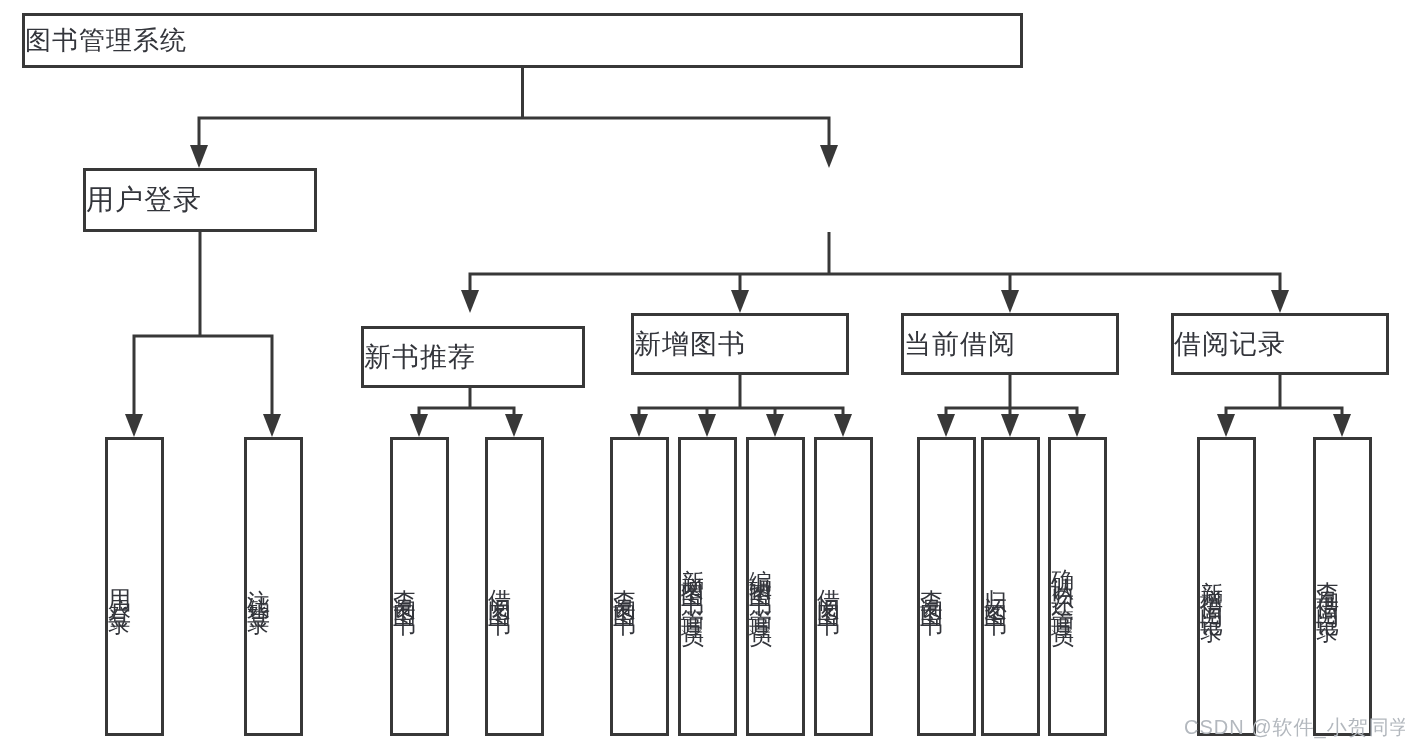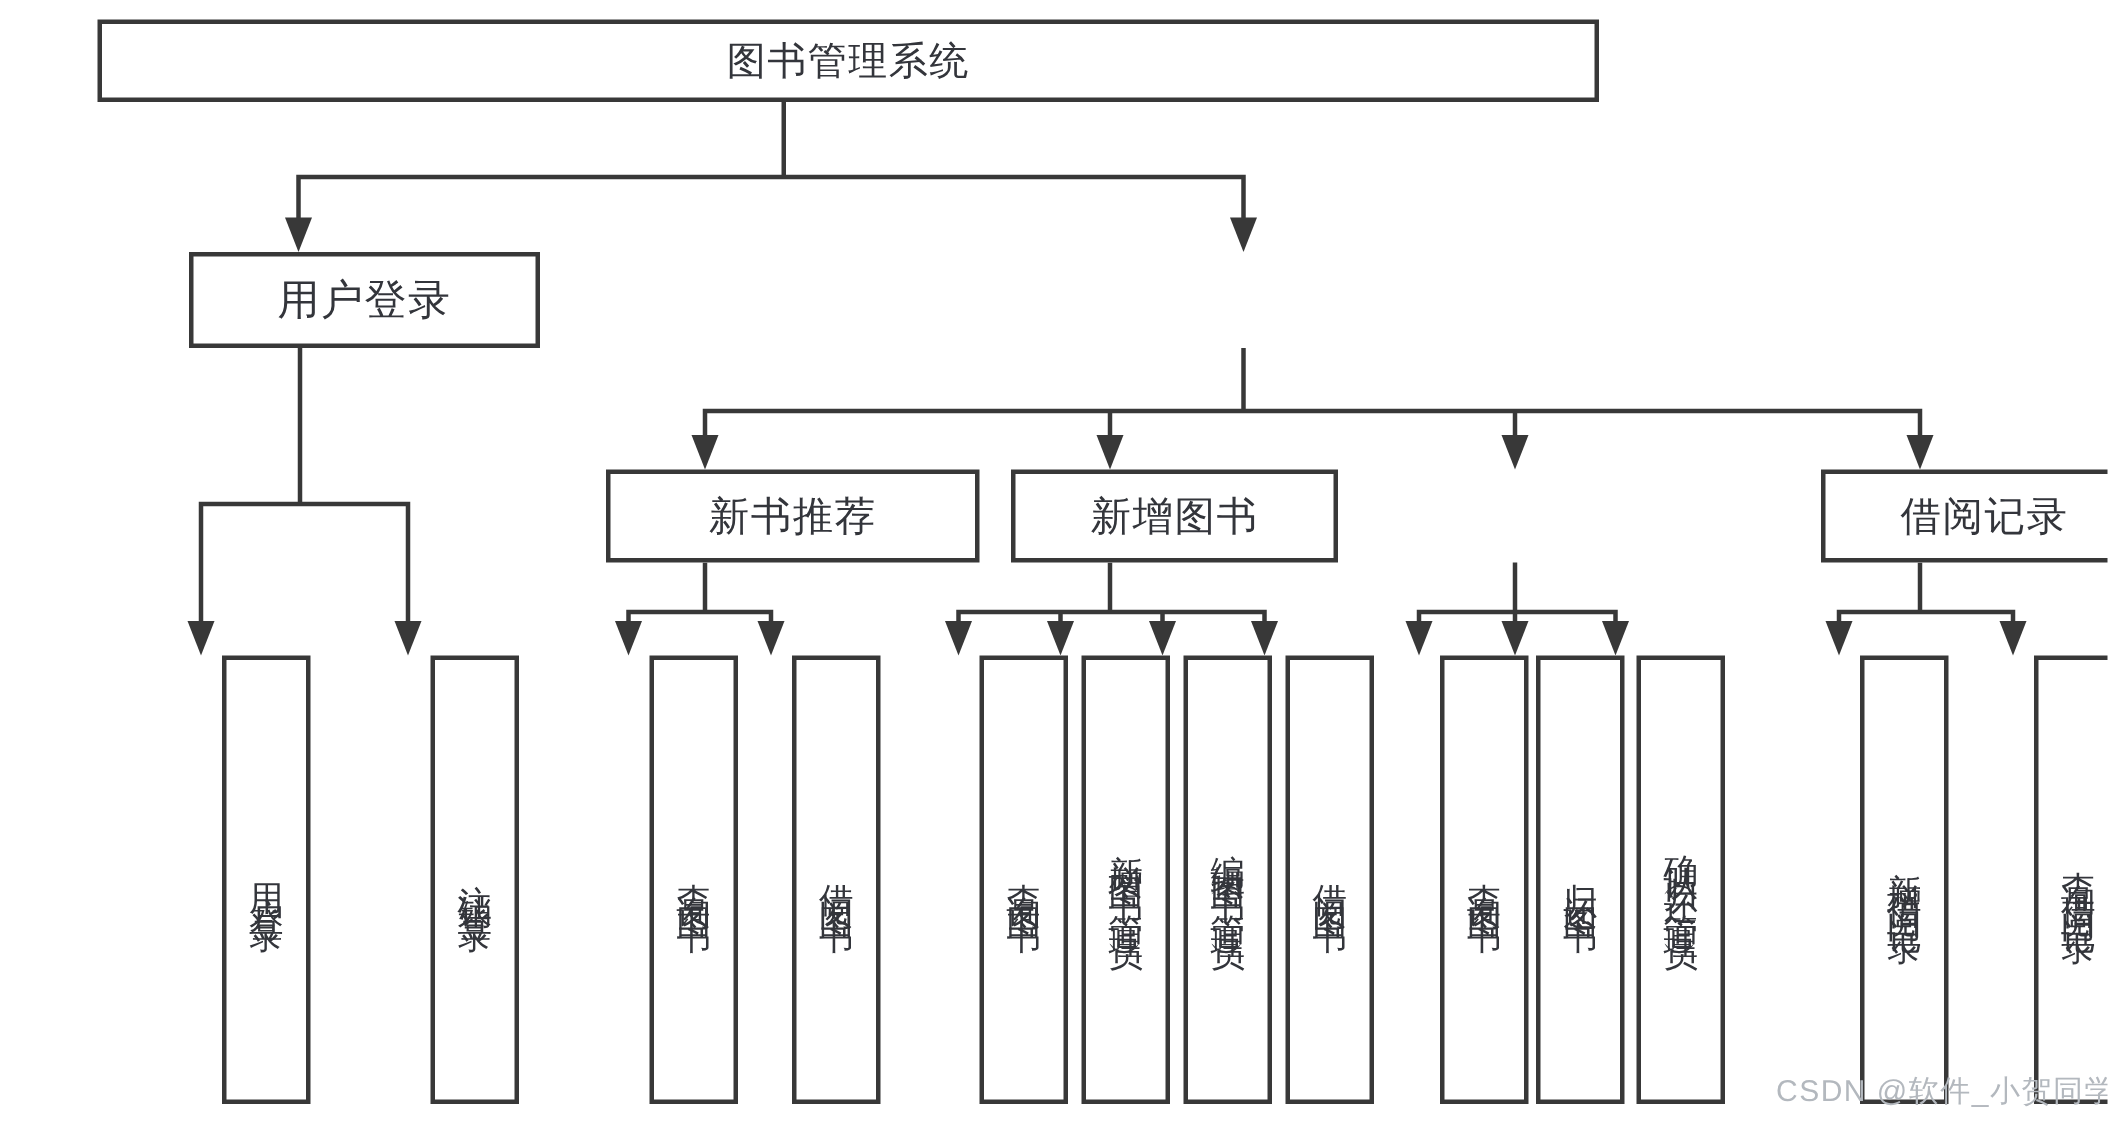--- a/index.html
+++ b/index.html
@@ -26,23 +26,22 @@
     left: 0; top: 0;
     z-index: 1;
   }
   .box {
     position: absolute;
     box-sizing: border-box;
     background: #ffffff;
     border: 3px solid var(--line, #383838);
     display: flex;
     align-items: center;
-    justify-content: center;
+    justify-content: flex-start;
     z-index: 2;
-    margin-left: 43px;
   }
   .box .lbl {
     color: var(--text, #33353b);
     white-space: nowrap;
     letter-spacing: 1px;
   }
   .root-box .lbl { font-size: 26px; }
   .h2-box .lbl { font-size: 28px; }
   .h3-box .lbl { font-size: 27px; }
   .leaf {
@@ -115,25 +114,28 @@
     </svg>
 
   <div class="box root-box" style="left:22px;top:13px;width:1001px;height:55px">
     <span class="lbl">图书管理系统</span>
   </div>
 
   <div class="box h2-box" style="left:83px;top:168px;width:234px;height:64px">
     <span class="lbl">用户登录</span>
   </div>
 
-  <div class="box h3-box" style="left:361px;top:313px;width:249px;height:62px">
+  <div class="box h3-box" style="left:361px;top:326px;width:224px;height:62px">
     <span class="lbl">新书推荐</span>
   </div>
   <div class="box h3-box" style="left:631px;top:313px;width:218px;height:62px">
     <span class="lbl">新增图书</span>
+  </div>
+  <div class="box h3-box" style="left:901px;top:313px;width:218px;height:62px">
+    <span class="lbl">当前借阅</span>
   </div>
   <div class="box h3-box" style="left:1171px;top:313px;width:218px;height:62px">
     <span class="lbl">借阅记录</span>
   </div>
 
   <div class="box leaf" style="left:105px">
     <span class="vlbl">用户登录</span>
   </div>
   <div class="box leaf" style="left:244px">
     <span class="vlbl">注销登录</span>

